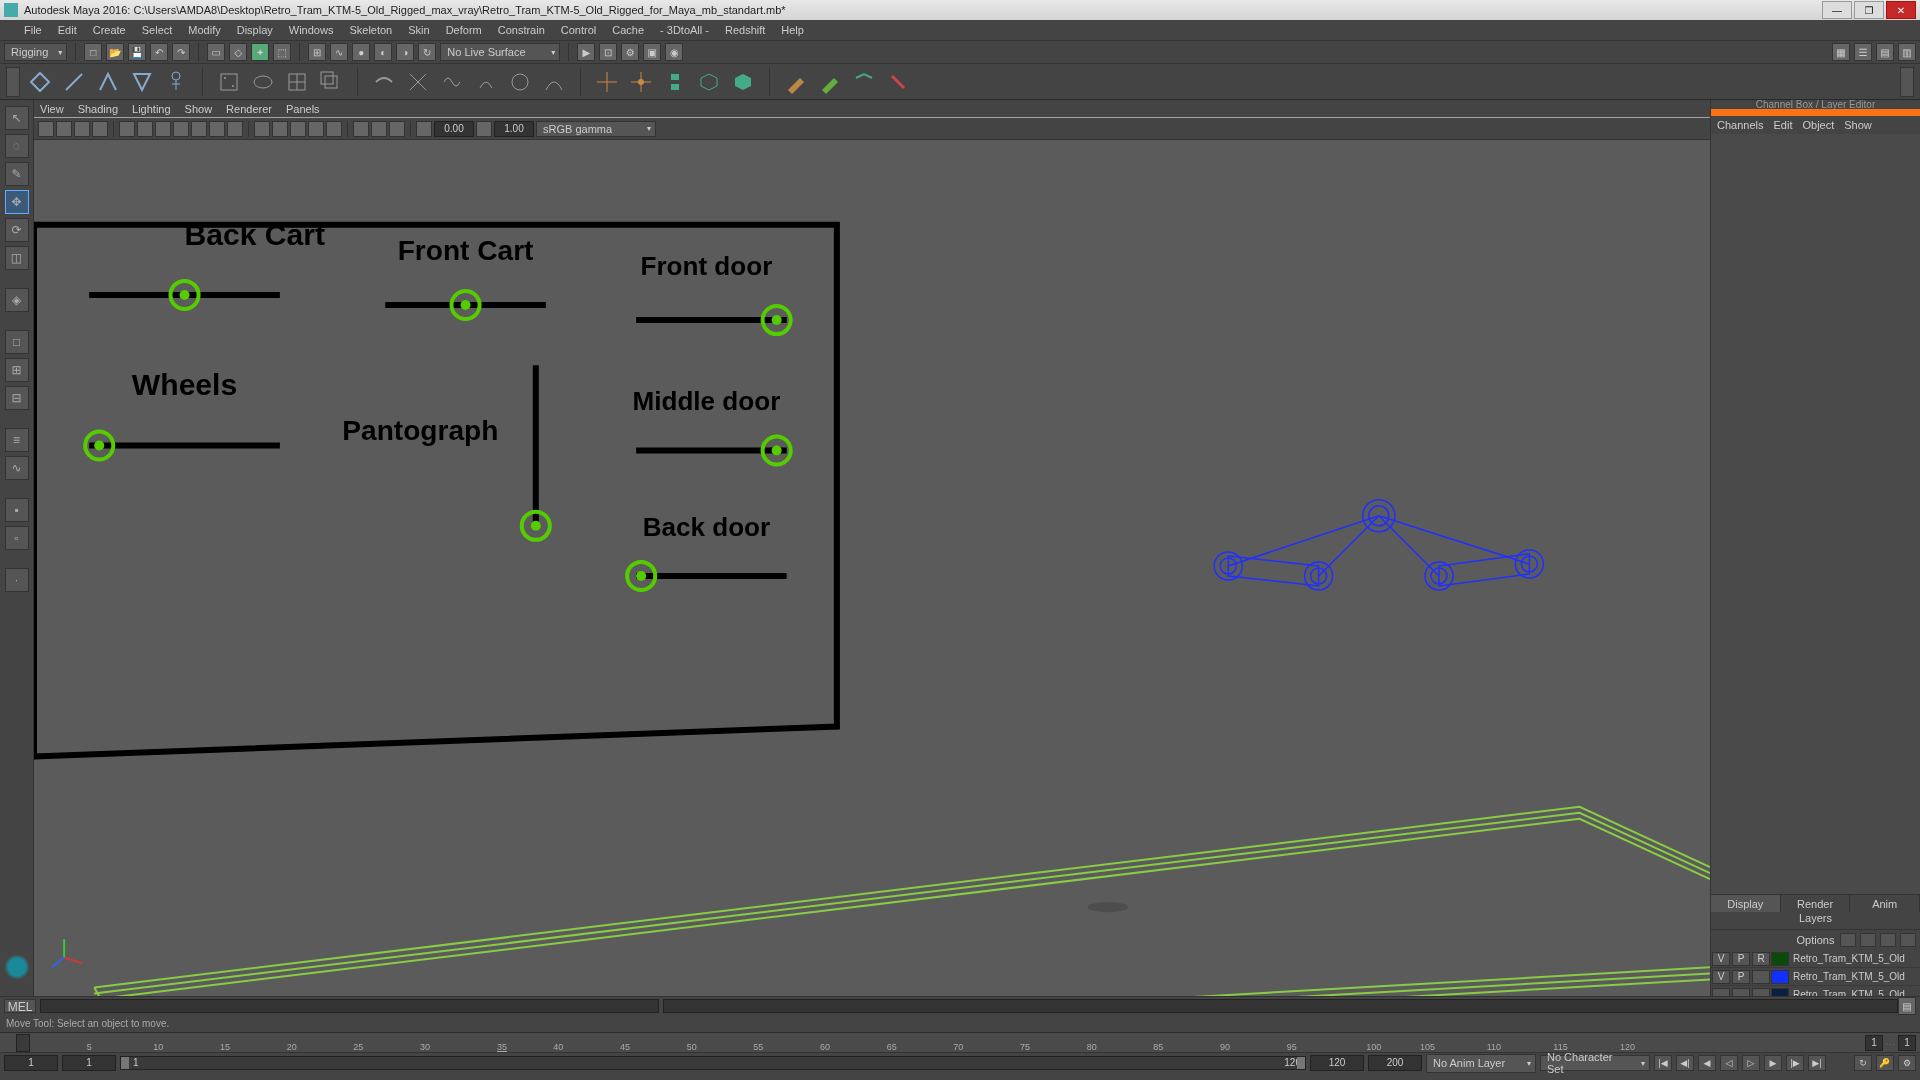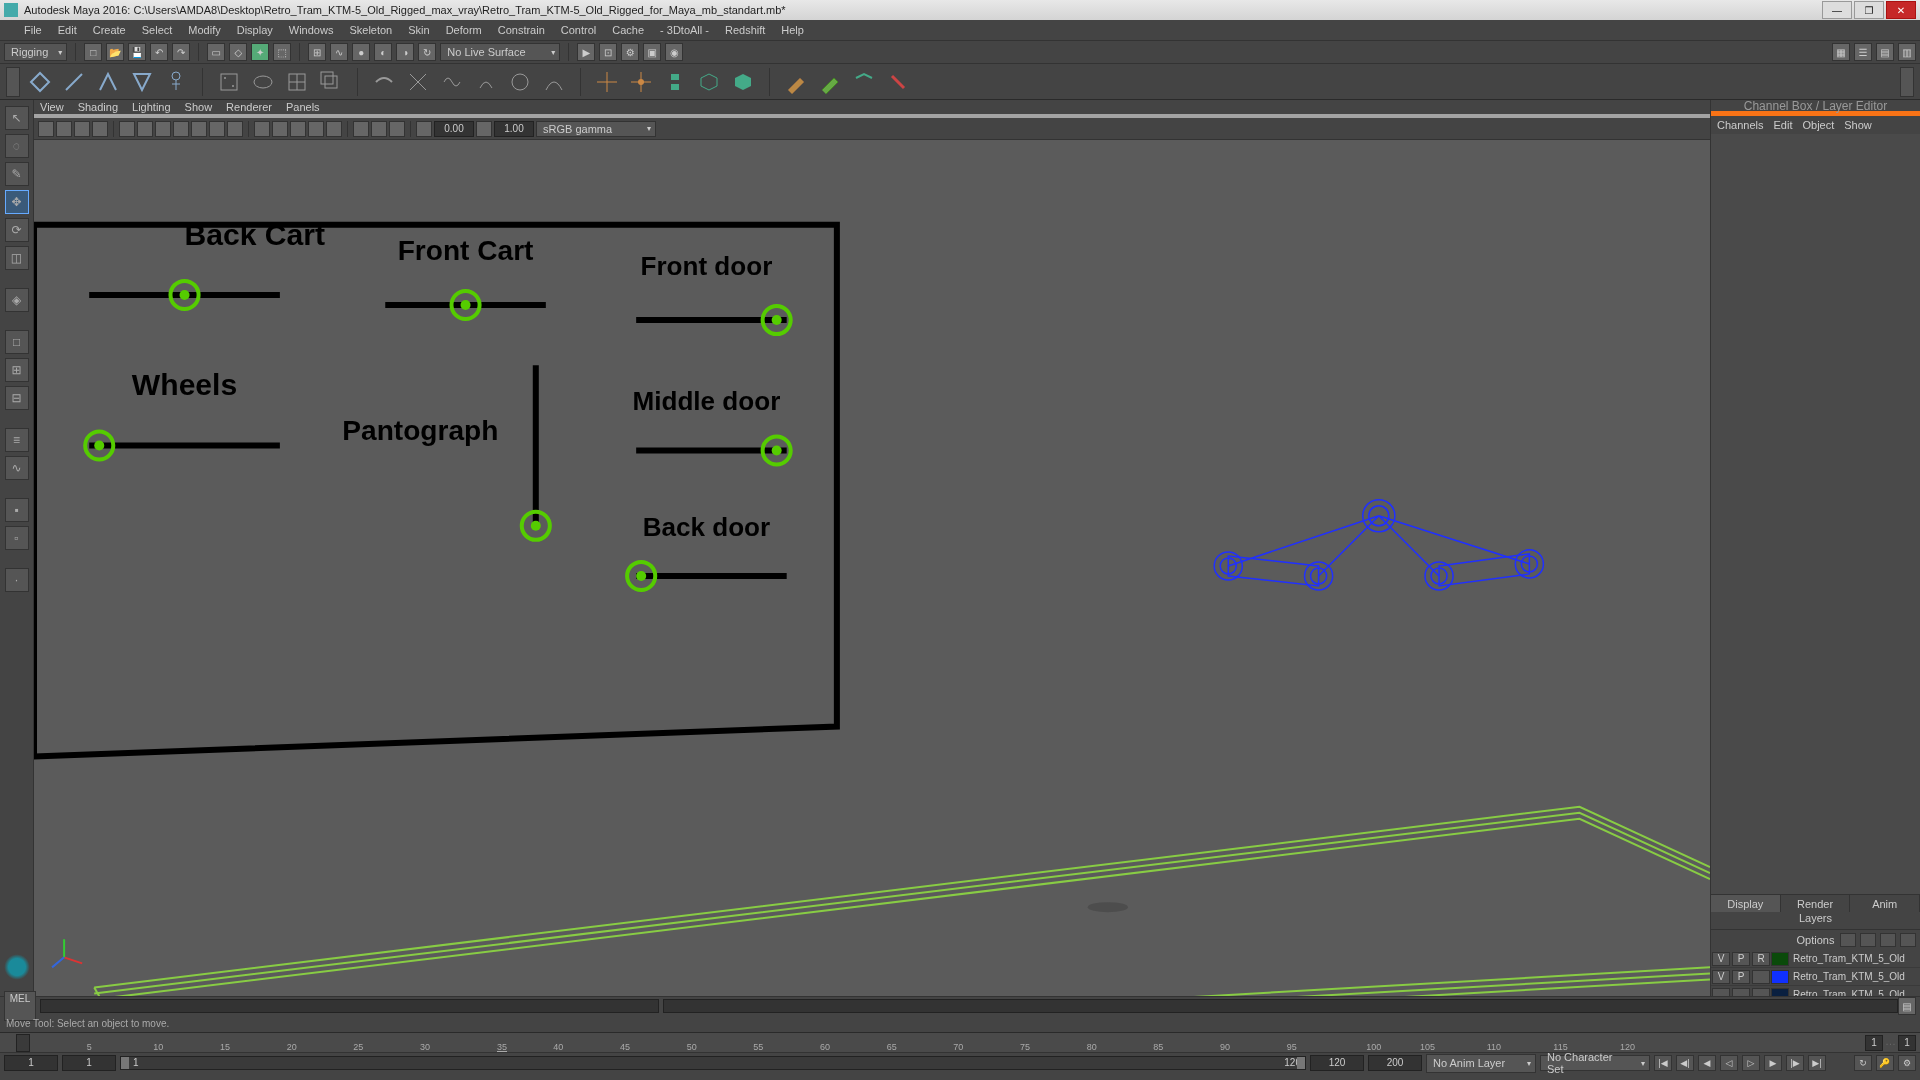--- a/index.html
+++ b/index.html
@@ -39,37 +39,37 @@
 .toolbox { width: 34px; background: #444; border-right: 1px solid #333; display: flex; flex-direction: column; align-items: center; padding-top: 6px; gap: 4px; }
 .tbtn { width: 24px; height: 24px; background: #555; border: 1px solid #333; display: flex; align-items: center; justify-content: center; font-size: 12px; color: #aaa; }
 .tbtn.sel { background: #3a5a7a; border-color: #6af; }
 .tgap { height: 10px; }
 .mayalogo { width: 30px; height: 30px; position: absolute; bottom: 50px; left: 2px; background: radial-gradient(circle,#1a8a9a 40%,transparent 60%); border-radius: 4px; }
 
 
 .viewwrap { flex: 1; display: flex; flex-direction: column; background: #444; position: relative; }
 
 
-.panelbar { height: 18px; background: #444; border-bottom: 4px solid #a3a3a3; display: flex; align-items: center; padding: 0 6px; gap: 14px; font-size: 11px; }
+.panelbar { height: 18px; background: #444; border-bottom: 1px solid #a3a3a3; display: flex; align-items: center; padding: 0 6px; gap: 14px; font-size: 11px; }
 
 
 .paneliconbar { height: 22px; background: #444; border-bottom: 1px solid #333; display: flex; align-items: center; padding: 0 4px; gap: 2px; }
 .pib { width: 16px; height: 16px; background: #666; border: 1px solid #333; }
 .pibsep { width: 1px; height: 16px; background: #333; margin: 0 3px; }
 .nfield { width: 40px; height: 16px; background: #333; border: 1px solid #222; color: #ccc; font-size: 10px; text-align: center; line-height: 14px; }
 
 
 .viewport { flex: 1; background: #5b5b5b; position: relative; overflow: hidden; }
 .viewport svg { position: absolute; top: 0; left: 0; width: 100%; height: 100%; }
 .ctrl-label { font-family: Arial; font-weight: bold; fill: #000; }
 .persp { position: absolute; bottom: 4px; left: 50%; transform: translateX(-50%); color: #bbb; font-size: 11px; }
 
 
 .rightpanel { width: 210px; background: #444; border-left: 1px solid #333; display: flex; flex-direction: column; }
-.rphdr { height: 16px; background: #444; display: flex; align-items: center; justify-content: center; font-size: 12px; color: #999; border-bottom: 5px solid #f97316; }
+.rphdr { height: 16px; background: #444; display: flex; align-items: center; justify-content: center; font-size: 10px; color: #999; border-bottom: 7px solid #f97316; }
 .rpmenu { height: 18px; display: flex; align-items: center; padding: 0 6px; gap: 10px; font-size: 11px; }
 .rpblank { flex: 1; background: #4a4a4a; }
 .rptabs { height: 18px; display: flex; border-top: 1px solid #333; }
 .rptab { flex: 1; display: flex; align-items: center; justify-content: center; font-size: 11px; background: #444; border-right: 1px solid #333; }
 .rptab.act { background: #555; }
 .rpmenu2 { height: 18px; display: flex; align-items: center; padding: 0 6px; gap: 10px; font-size: 11px; border-bottom: 1px solid #333; flex-direction: column; }
 .layericons { height: 20px; display: flex; align-items: center; justify-content: flex-end; padding: 0 4px; gap: 4px; }
 .licon { width: 16px; height: 14px; background: #555; border: 1px solid #333; }
 .layerlist { background: #444; }
 .layerrow { height: 18px; display: flex; align-items: center; font-size: 10px; border-bottom: 1px solid #3a3a3a; }
@@ -89,21 +89,21 @@
 .tlnum { width: 54px; height: 16px; background: #333; border: 1px solid #222; color: #ccc; font-size: 10px; text-align: center; line-height: 14px; }
 .tlslider { flex: 1; height: 14px; background: #3a3a3a; border: 1px solid #222; position: relative; }
 .tlslider .th { position: absolute; left: 0; width: 8px; height: 12px; background: #777; }
 .tlslider .num { position: absolute; left: 12px; color: #ccc; font-size: 10px; top: 0; }
 .tlslider .num.r { right: 4px; left: auto; }
 .playbtn { width: 18px; height: 16px; background: #555; border: 1px solid #333; display: flex; align-items: center; justify-content: center; font-size: 9px; }
 
 
 .cmdrow { position: absolute; bottom: 48px; left: 0; right: 0; height: 36px; background: #444; border-top: 1px solid #333; display: flex; flex-direction: column; }
 .cmdline { height: 18px; display: flex; align-items: center; padding: 0 4px; }
-.cmdlabel { width: 32px; background: #555; height: 30px; text-align: center; font-size: 10px; line-height: 14px; border: 1px solid #333; }
+.cmdlabel { width: 32px; background: #555; height: 14px; text-align: center; font-size: 12px; line-height: 14px; border: 1px solid #333; }
 .cmdinput { flex: 1; height: 14px; background: #333; border: 1px solid #222; margin-left: 4px; }
 .helpline { height: 16px; padding: 0 6px; font-size: 10px; color: #aaa; display: flex; align-items: center; }
 </style>
 </head>
 <body>
 
 <div class="titlebar">
   <div class="icon"></div>
   <div class="title">Autodesk Maya 2016: C:\Users\AMDA8\Desktop\Retro_Tram_KTM-5_Old_Rigged_max_vray\Retro_Tram_KTM-5_Old_Rigged_for_Maya_mb_standart.mb*</div>
   <div class="winbtns">

